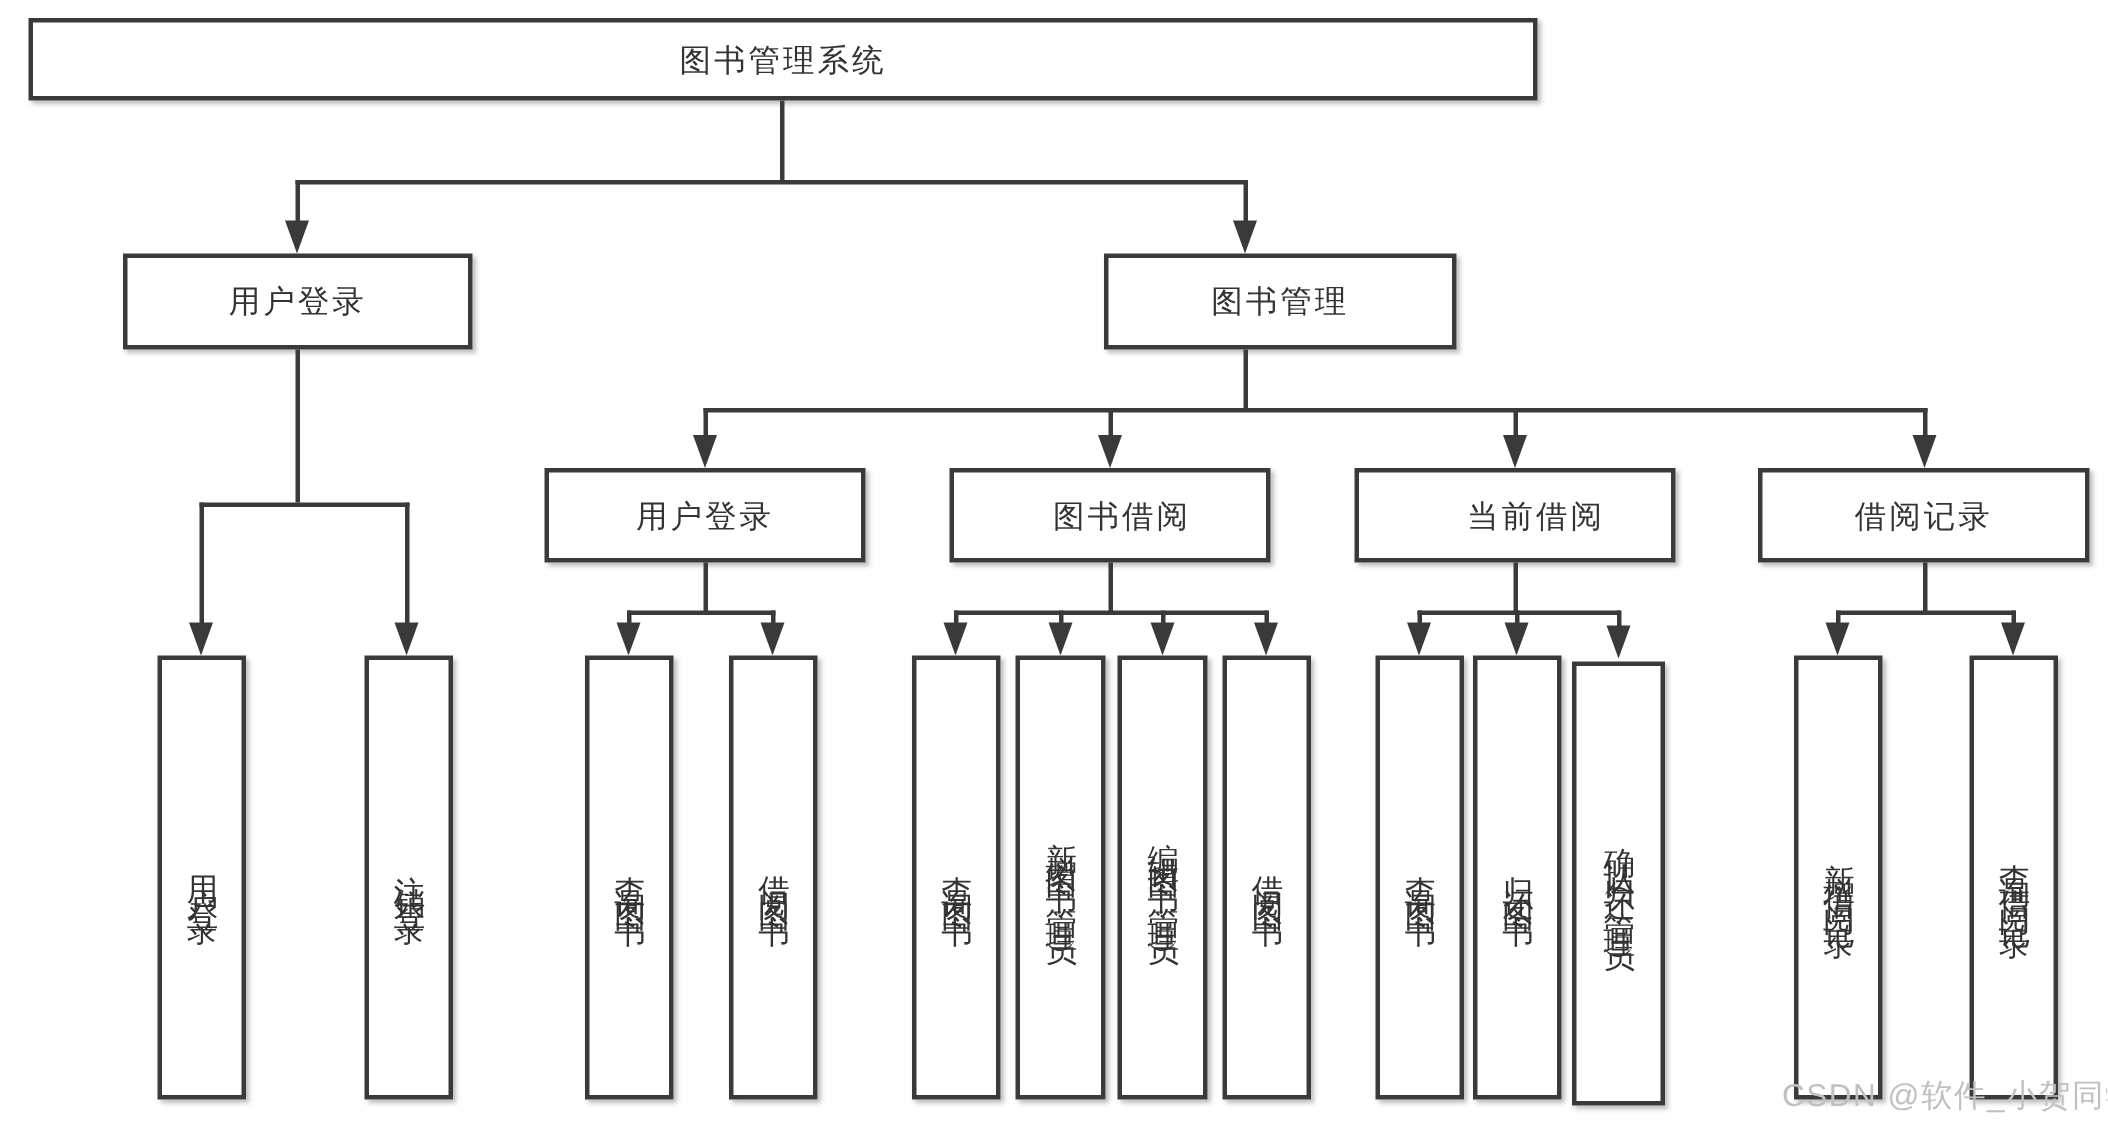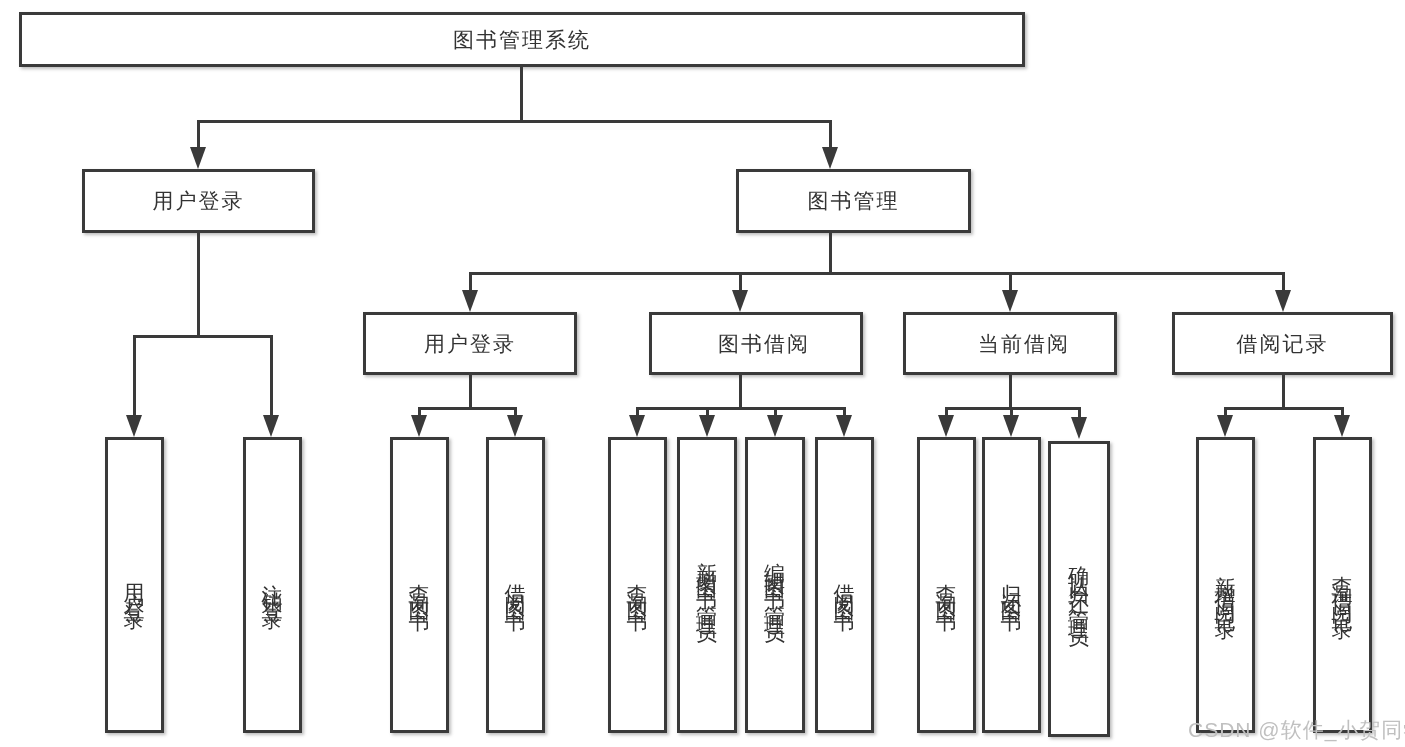--- a/index.html
+++ b/index.html
@@ -88,21 +88,21 @@
   <div class="vl" style="left:739px; top:272px; height:21px;"></div>
   <div class="arr" style="left:732px; top:290px;"></div>
   <div class="vl" style="left:1009px; top:272px; height:21px;"></div>
   <div class="arr" style="left:1002px; top:290px;"></div>
   <div class="vl" style="left:1282px; top:272px; height:21px;"></div>
   <div class="arr" style="left:1275px; top:290px;"></div>
 
   <div class="node hnode" style="left:363px; top:312px; width:214px; height:63px;">
     <span>用户登录</span>
   </div>
-  <div class="node hnode" style="left:649px; top:312px; width:214px; height:63px;padding-left:16px;">
+  <div class="node hnode" style="left:633px; top:312px; width:214px; height:63px;padding-left:16px;">
     <span>图书借阅</span>
   </div>
   <div class="node hnode" style="left:903px; top:312px; width:214px; height:63px;padding-left:28px;">
     <span>当前借阅</span>
   </div>
   <div class="node hnode" style="left:1172px; top:312px; width:221px; height:63px;">
     <span>借阅记录</span>
   </div>
 
   <div class="vl" style="left:469px; top:375px; height:34px;"></div>

